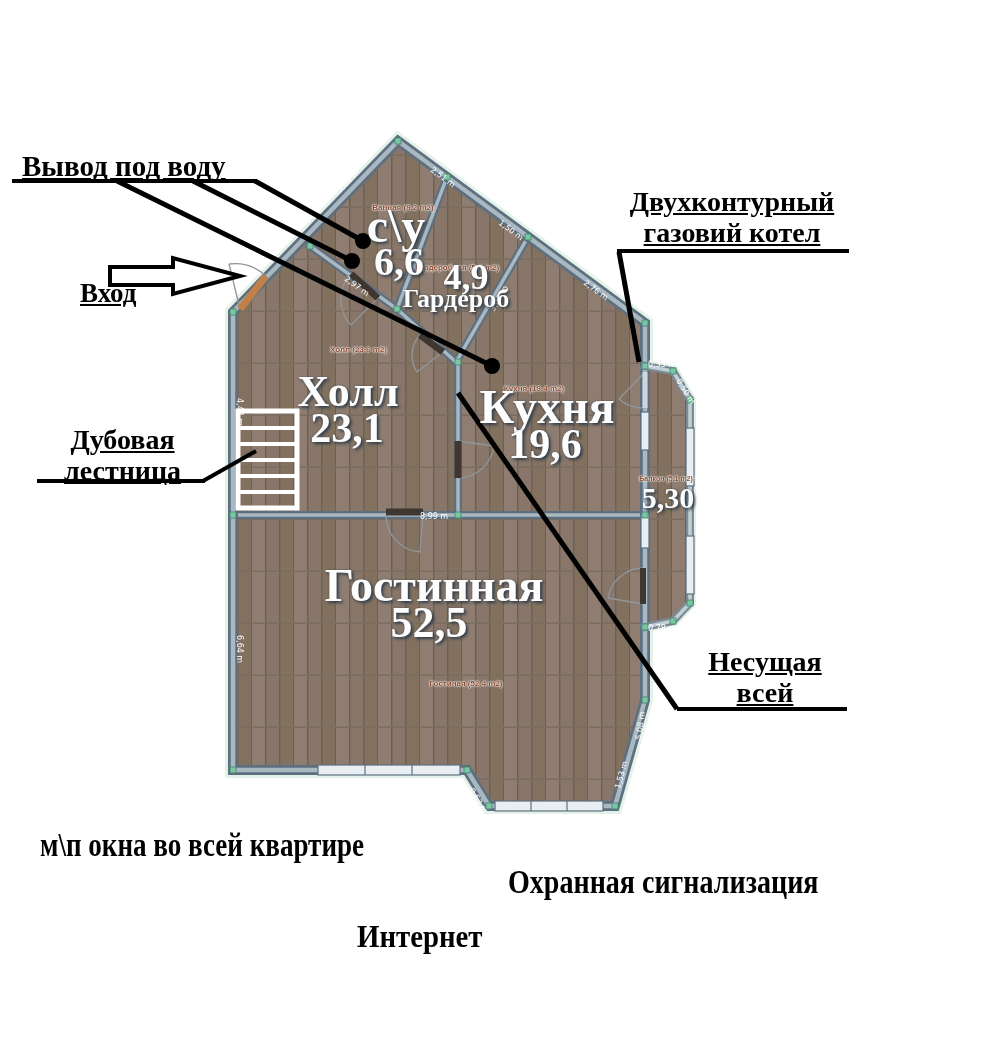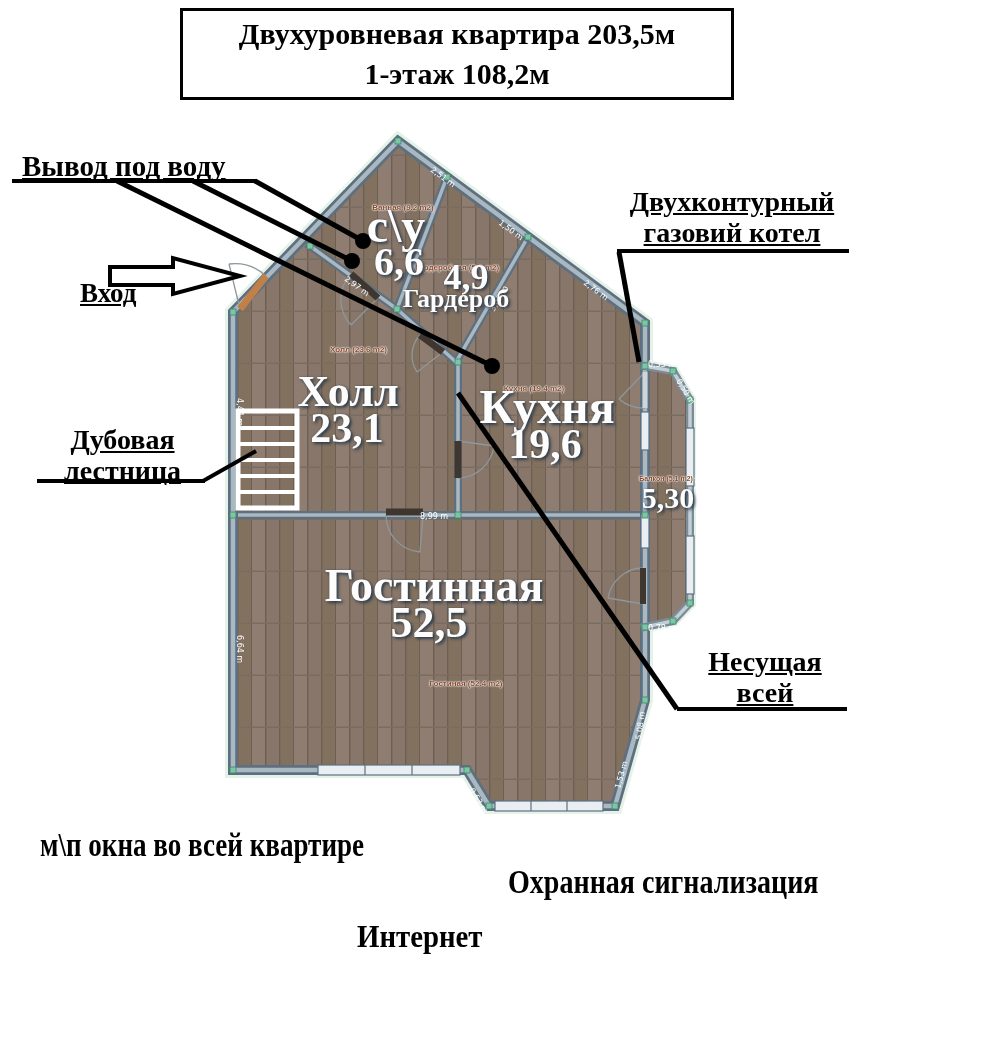--- a/index.html
+++ b/index.html
@@ -159,24 +159,20 @@
       <line x1="619" y1="252" x2="639" y2="362" stroke="#000" stroke-width="5"></line>
 
       <line x1="37" y1="481" x2="205" y2="481" stroke="#000" stroke-width="4"></line>
       <line x1="203" y1="481" x2="256" y2="451" stroke="#000" stroke-width="4"></line>
 
       <line x1="677" y1="709" x2="847" y2="709" stroke="#000" stroke-width="4"></line>
       <line x1="677" y1="709" x2="458" y2="393" stroke="#000" stroke-width="5"></line>
     </g>
   </svg>
 
-  <div class="title-box">
-    <div>Двухуровневая квартира 203,5м</div>
-    <div>1-этаж 108,2м</div>
-  </div>
 
   <div class="room-sub" style="left:403px;top:207px;">Ванная (9.2 m2)</div>
   <div class="room-sub" style="left:457px;top:267px;">Гардеробная (5.0 m2)</div>
   <div class="room-sub" style="left:343px;top:349px;padding-left:31px;">Холл (23.6 m2)</div>
   <div class="room-sub" style="left:534px;top:388px;">Кухня (19.4 m2)</div>
   <div class="room-sub" style="left:466px;top:683px;">Гостиная (52.4 m2)</div>
   <div class="room-sub" style="left:666px;top:478px;font-size:7px;">Балкон (5.1 m2)</div>
 
   <div class="room-big" style="left:396px;top:225px;font-size:48px;">с\у</div>
   <div class="room-big" style="left:399px;top:261px;font-size:40px;">6,6</div>

